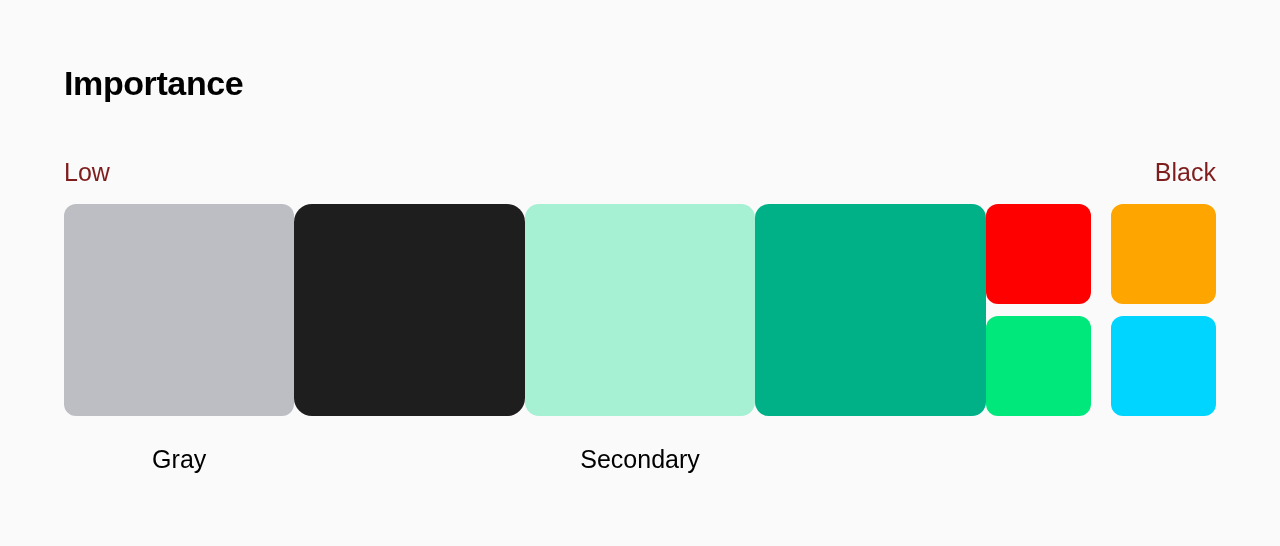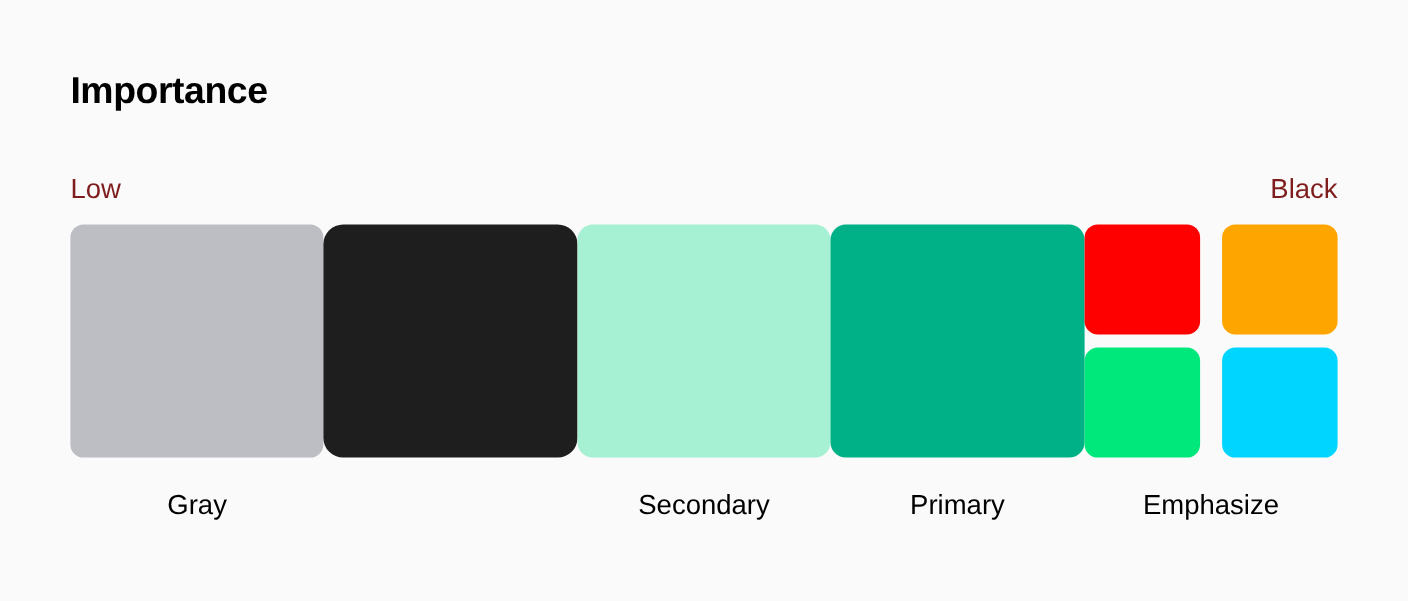--- a/index.html
+++ b/index.html
@@ -119,26 +119,24 @@
       </div>
       <div class="swatch-col">
         <div class="swatch" title="#1E1E1E" style="background: rgb(30, 30, 30); border-radius: 18px;"></div>
       </div>
       <div class="swatch-col">
         <div class="swatch" title="#A6F0D4" style="background: rgb(166, 240, 212); border-radius: 14px;"></div>
         <div class="swatch-caption">Secondary</div>
       </div>
       <div class="swatch-col">
         <div class="swatch" title="#00B188" style="background: rgb(0, 177, 136); border-radius: 14px;"></div>
-        <div class="swatch-caption">Primary</div>
       </div>
       <div class="swatch-col">
         <div class="swatch-grid">
           <div class="swatch-tile" title="#FF0000" style="background: rgb(255, 0, 0);"></div>
           <div class="swatch-tile" title="#FFA500" style="background: rgb(255, 165, 0);"></div>
           <div class="swatch-tile" title="#00E87B" style="background: rgb(0, 232, 123);"></div>
           <div class="swatch-tile" title="#00D5FF" style="background: rgb(0, 213, 255);"></div>
         </div>
-        <div class="swatch-caption">Emphasize</div>
       </div>
     </div>
 
 </div>
 
 </body></html>

